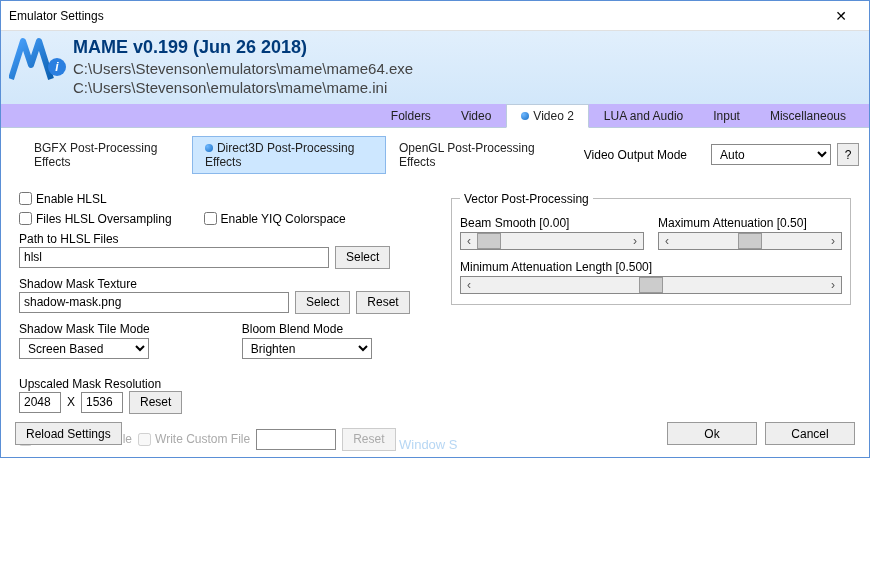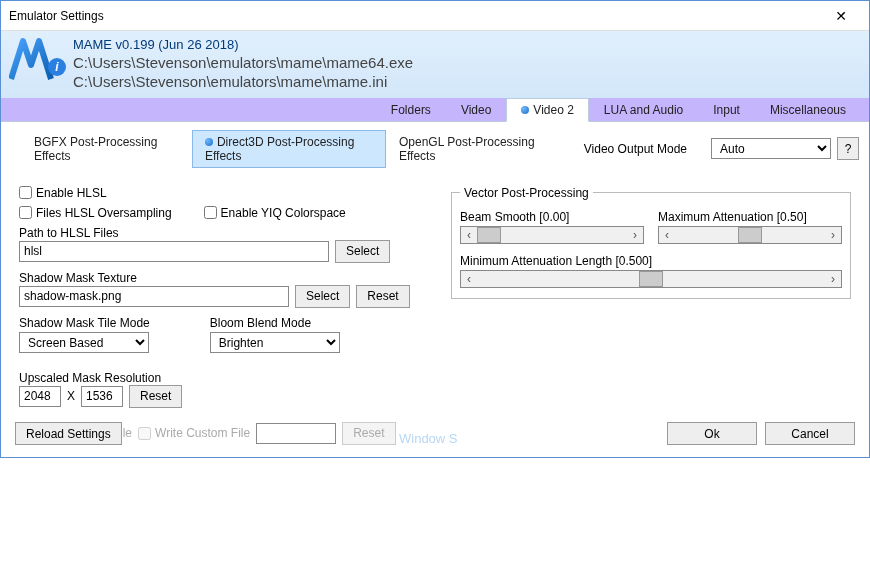--- a/index.html
+++ b/index.html
@@ -4,21 +4,21 @@
 <style>
   * { box-sizing: border-box; font-family: "Segoe UI", Tahoma, sans-serif; font-size: 12px; }
   body { margin: 0; padding: 0; background: #fff; color: #000; }
   .window { width: 870px; height: 458px; border: 1px solid #5a8fd6; display: flex; flex-direction: column; position: relative; }
   .titlebar { height: 30px; background: #fff; display: flex; align-items: center; padding: 0 8px; border-bottom: 1px solid #e0e0e0; }
   .titlebar-text { flex: 1; font-size: 12px; }
   .titlebar-close { width: 40px; height: 28px; display:flex; align-items:center; justify-content:center; cursor:pointer; font-size:14px; }
   .header-band { background: linear-gradient(to bottom, #e1effc 0%, #d2e7fa 100%); padding: 4px 8px 6px 8px; display:flex; align-items:flex-start; position:relative; }
   .logo { width:60px; height:48px; position:relative; margin-right:4px; }
   .header-info { flex:1; padding-top:2px; }
-  .app-title { font-weight:normal; color:#003a7a; font-size:13px; margin-bottom:2px; }
+  .app-title { font-weight:bold; color:#003a7a; font-size:18px; margin-bottom:2px; }
   .app-path { color:#444; font-size:15px; line-height:1.25; }
   .main-tabs { display:flex; justify-content:flex-end; gap:0; border-bottom:1px solid #bcd; padding:0 8px; margin-top:-1px; background:#c4b5fd; }
   .main-tab { padding:4px 14px; border:1px solid transparent; border-bottom:none; cursor:pointer; position:relative; top:1px; color:#222; }
   .main-tab.active { background:#fff; border-color:#bcd; border-bottom:1px solid #fff; }
   .bullet { display:inline-block; width:8px; height:8px; border-radius:50%; background:radial-gradient(circle at 30% 30%, #6fb8ff, #1b6fc4); margin-right:4px; vertical-align:middle; }
   .subtab-row { display:flex; align-items:center; padding:8px 10px 6px 20px; gap:6px; }
   .subtabs { display:flex; gap:0; flex:1; }
   .subtab { padding:4px 12px; cursor:pointer; color:#222; border:1px solid transparent; }
   .subtab.active { background:#cde7ff; border:1px solid #8ab8eb; }
   .vom-label { margin-left:10px; margin-right:18px; }
@@ -129,21 +129,21 @@
         <button>Select</button>
       </div>
 
       <div style="margin-top:8px">Shadow Mask Texture</div>
       <div class="row">
         <input type="text" style="width: 270px;" value="shadow-mask.png">
         <button>Select</button>
         <button>Reset</button>
       </div>
 
-      <div class="row" style="margin-top:8px; gap:60px; align-items:flex-start;">
+      <div class="row" style="margin-top:8px; gap:92px; align-items:flex-start;">
         <div>
           <div>Shadow Mask Tile Mode</div>
           <select style="width:130px; margin-top:2px">
             <option>Screen Based</option>
           </select>
         </div>
         <div>
           <div>Bloom Blend Mode</div>
           <select style="width:130px; margin-top:2px">
             <option>Brighten</option>

